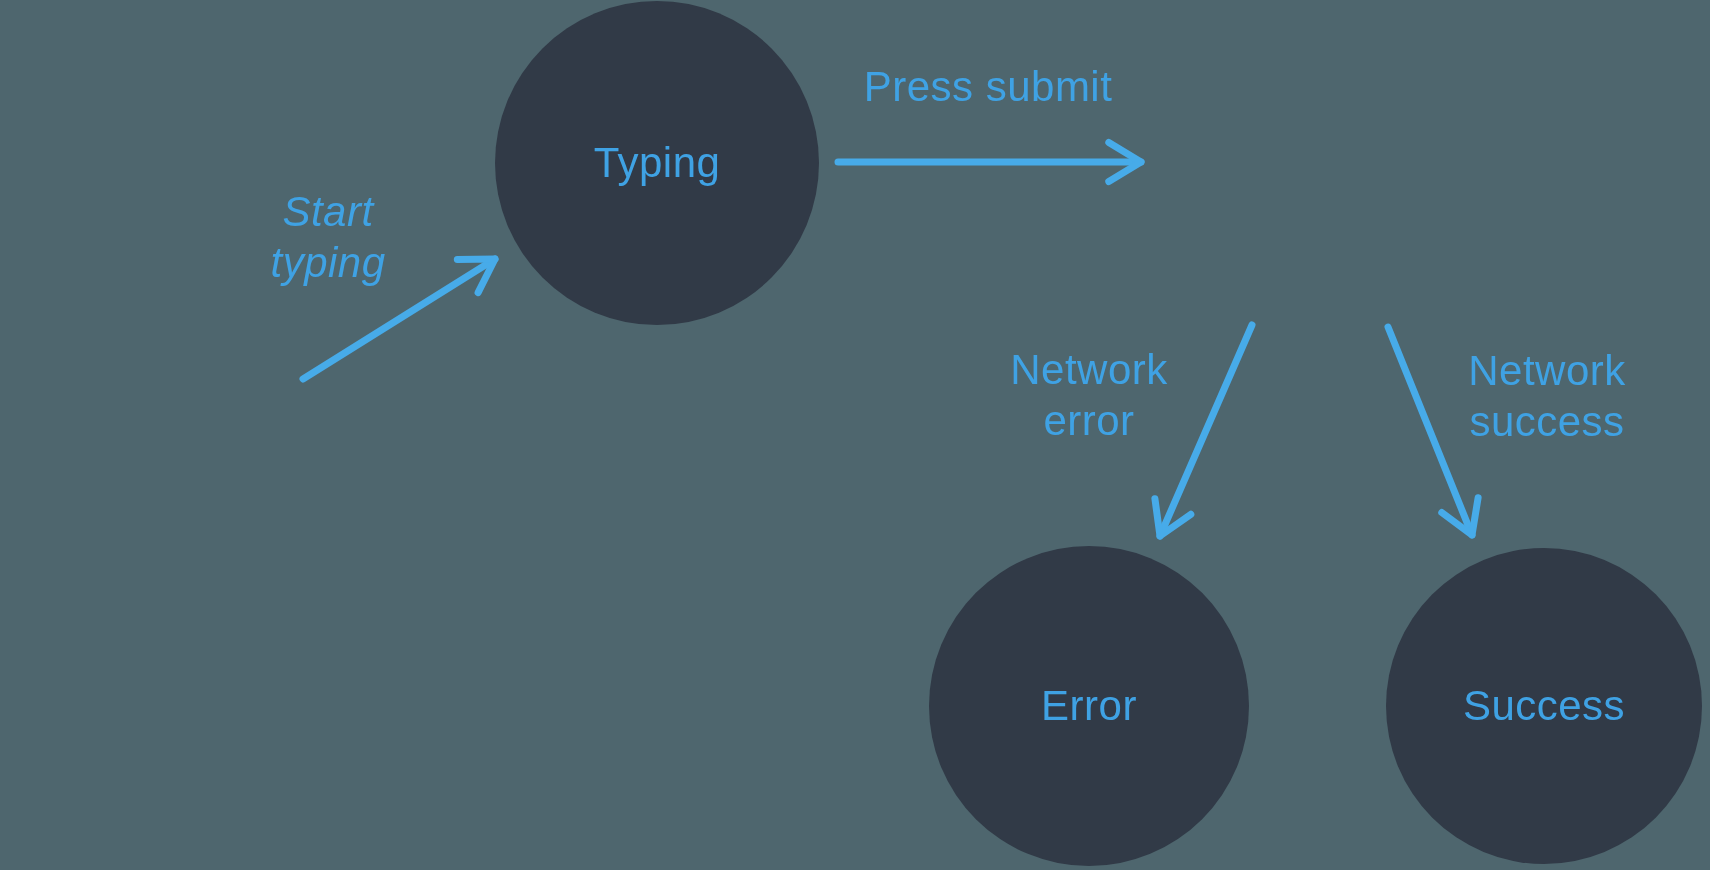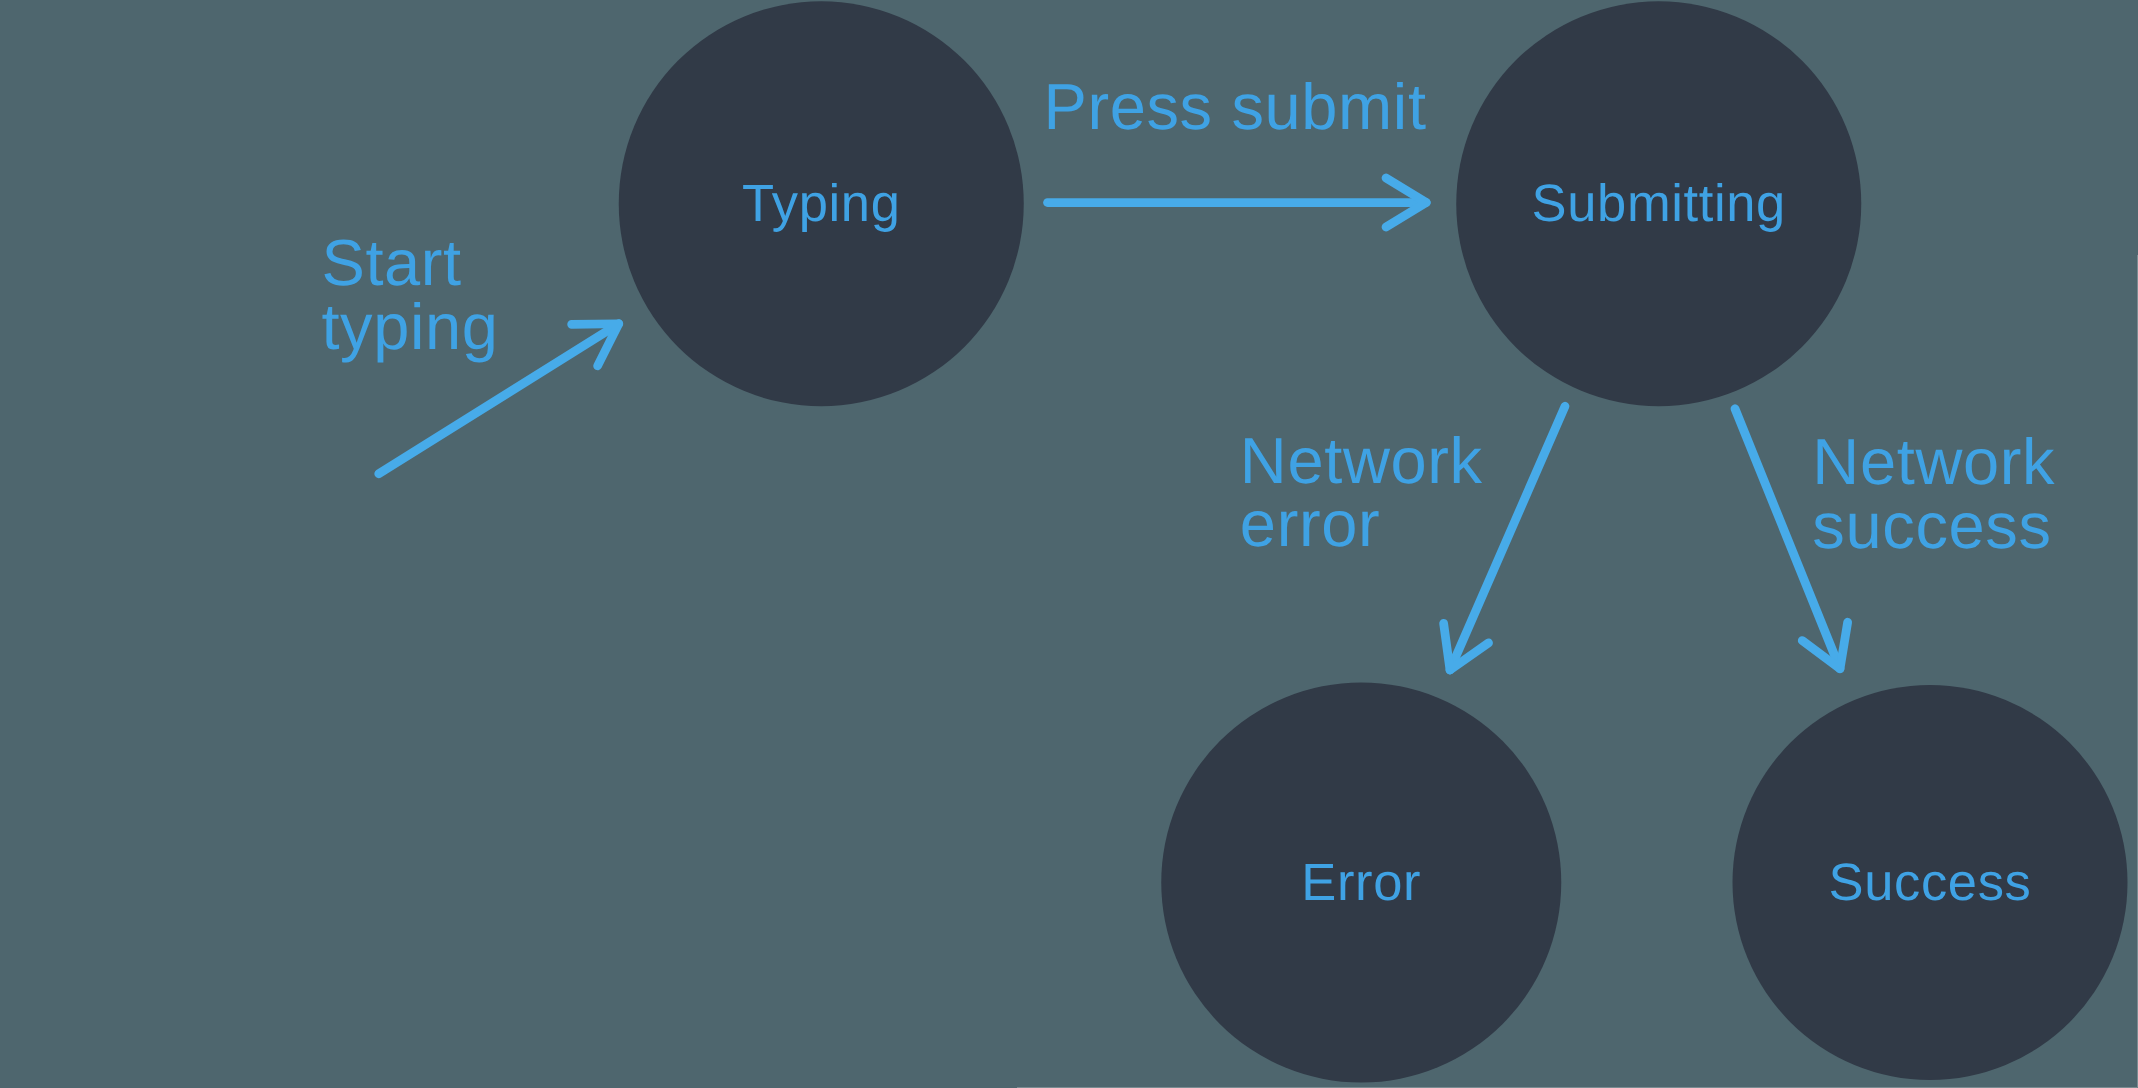--- a/index.html
+++ b/index.html
@@ -33,24 +33,24 @@
   .node-label {
     color: var(--label-blue, #3fa2e4);
     font-size: 42px;
     letter-spacing: 0.5px;
     white-space: nowrap;
   }
   .edge-label {
     position: absolute;
     transform: translateX(-50%);
     color: var(--label-blue, #3fa2e4);
-    font-size: 52px;
+    font-size: 42px;
     letter-spacing: 0.5px;
     line-height: 51px;
-    text-align: left;
+    text-align: center;
     white-space: nowrap;
   }
   .edge-label span { display: block; }
 </style>
 </head>
 <body>
 
 <div class="stage">
 
   <svg class="arrow-layer" viewBox="0 0 1710 870">
@@ -63,33 +63,30 @@
     <line x1="838" y1="162" x2="1141" y2="162" stroke="var(--arrow-blue, #47abe9)" stroke-width="7" stroke-linecap="round" marker-end="url(#chev)"></line>
     <line x1="1252" y1="325" x2="1160" y2="536" stroke="var(--arrow-blue, #47abe9)" stroke-width="7" stroke-linecap="round" marker-end="url(#chev)"></line>
     <line x1="1388" y1="327" x2="1472" y2="535" stroke="var(--arrow-blue, #47abe9)" stroke-width="7" stroke-linecap="round" marker-end="url(#chev)"></line>
   </svg>
 
 
   <div class="node" style="left:495px; top:1px; width:324px; height:324px;">
     <span class="node-label">Typing</span>
   </div>
 
-  <div class="node" style="left:1165px; top:1px; width:324px; height:324px;">
-    <span class="node-label">Submitting</span>
-  </div>
 
   <div class="node" style="left:929px; top:546px; width:320px; height:320px;">
     <span class="node-label">Error</span>
   </div>
 
   <div class="node" style="left:1386px; top:548px; width:316px; height:316px;">
     <span class="node-label">Success</span>
   </div>
 
-  <div class="edge-label" style="left:328px; top:186px;">
+  <div class="edge-label" style="left:328px; top:186px;font-style:italic;">
     <span>Start</span>
     <span>typing</span>
   </div>
 
   <div class="edge-label" style="left:988px; top:61px;">
     <span>Press submit</span>
   </div>
 
   <div class="edge-label" style="left:1089px; top:344px;">
     <span>Network</span>

